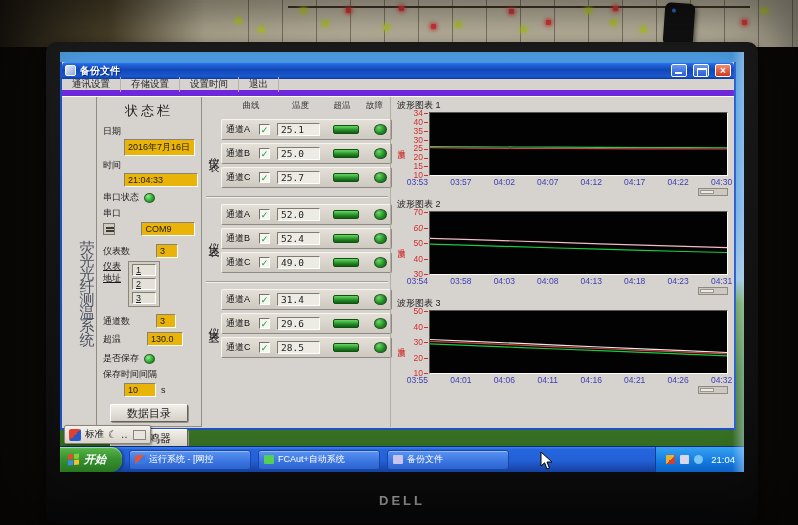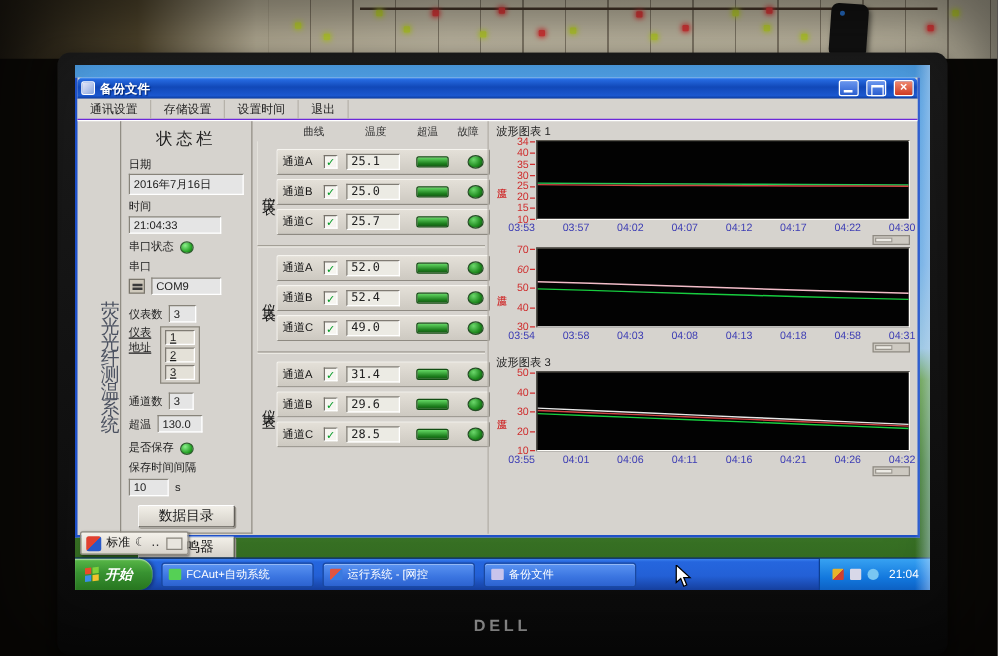--- a/index.html
+++ b/index.html
@@ -43,37 +43,37 @@
   .window-icon { width:11px; height:11px; background:linear-gradient(135deg,#e8e8f8,#8aa8e0);
     border:1px solid #fff; border-radius:2px; }
   .title-text { color:#fff; font-size:10px; font-weight:bold; text-shadow:1px 1px 1px #00246e; flex:1; }
   .win-btn { width:16px; height:13px; border-radius:2px; border:1px solid #fff; margin-left:2px;
     position:relative; background:linear-gradient(180deg,#6a96ee,#2a5ed0); }
   .win-btn.close { background:linear-gradient(180deg,#ef8a70,#cf3a22); color:#fff;
     font-size:10px; line-height:11px; text-align:center; font-weight:bold; }
   .win-btn.min::after { content:""; position:absolute; left:3px; bottom:2px; width:7px; height:2px; background:#fff; }
   .win-btn.max::after { content:""; position:absolute; left:3px; top:3px; width:8px; height:6px;
     border:1px solid #fff; border-top-width:2px; }
-  .menubar { height:17px; display:flex; align-items:center; background:#d6d3ce; border-bottom:1px solid #6d28d9; }
+  .menubar { height:17px; display:flex; align-items:center; background:#d6d3ce; border-bottom:6px solid #6d28d9; }
   .menu-item { font-size:9.5px; color:#222; padding:1px 10px; border-right:1px solid #b6b2aa; cursor:default; }
 
   .win-body { display:flex; height:331px; border-top:1px solid #fff; }
 
   
   .side-label { width:34px; display:flex; justify-content:center; padding-top:36px;
     writing-mode:vertical-rl; text-orientation:upright; font-size:15px; letter-spacing:13px;
     color:#4b5160; font-family:"Liberation Serif","DejaVu Serif",serif; }
 
   
   .status-panel { width:106px; border:1px solid #918d84; border-top:none; background:#d6d3ce;
     padding:2px 6px; font-size:9px; color:#1c1c1c; }
   .sp-title { font-size:13px; letter-spacing:3px; text-align:center; margin:3px 0 5px; color:#222; }
   .sp-label { margin-top:3px; }
-  .sp-box { background:#e5e5e5; border:1px solid; border-color:#87837a #fff #fff #87837a;
-    padding:1px 3px; margin-top:1px; min-height:12px; }
+  .sp-box { background:#eab308; border:1px solid; border-color:#87837a #fff #fff #87837a;
+    padding:1px 3px; margin-top:1px; min-height:12px;margin-left:21px; }
   .sp-row { display:flex; align-items:center; gap:5px; margin-top:4px; }
   .led-round { width:11px; height:10px; border-radius:50%; border:1px solid #2e5e2e;
     background:radial-gradient(circle at 35% 30%,#8cf08c,#22a022 65%,#156515); }
   .io-icon { width:13px; height:12px; background:#cfc9bc; border:1px solid #7a766c; position:relative; }
   .io-icon::after { content:""; position:absolute; left:2px; top:3px; width:8px; height:2px;
     background:#3a3a3a; box-shadow:0 3px 0 #3a3a3a; }
   .addr-wrap { display:flex; gap:5px; margin-top:3px;text-decoration:underline; }
   .addr-label { width:20px; word-break:break-all; line-height:1.3; }
   .addr-list { border:1px solid #8a867c; padding:2px 3px; display:flex; flex-direction:column; gap:2px; background:#d2cec6; }
   .addr-box { width:24px; height:12px; background:#e4e1d8; border:1px solid; border-color:#807c74 #fff #fff #807c74;
@@ -386,20 +386,21 @@
                     <div class="xtick" style="left: 84.2857%;">04:22</div>
                     <div class="xtick" style="left: 98%;">04:30</div>
                   </div>
                 <div class="hscroll">
                     <div class="hthumb"></div>
                   </div>
               </div>
             </div>
 
             <div class="chart">
+              <div class="chart-title">波形图表 2</div>
               <div class="chart-mid">
                 <div class="chart-ylabel">温度</div>
                 <div class="yticks">
                     <div class="ytick" style="top: 58px;">30</div>
                     <div class="ytick" style="top: 42.5px;">40</div>
                     <div class="ytick" style="top: 27px;">50</div>
                     <div class="ytick" style="top: 11.5px; font-style: italic;">60</div>
                     <div class="ytick" style="top: -4px;">70</div>
                   </div>
                 <div class="plot">
@@ -410,21 +411,21 @@
                   </div>
               </div>
               <div class="chart-bottom">
                 <div class="xticks">
                     <div class="xtick" style="left: 2%;">03:54</div>
                     <div class="xtick" style="left: 15.7143%;">03:58</div>
                     <div class="xtick" style="left: 29.4286%;">04:03</div>
                     <div class="xtick" style="left: 43.1429%;">04:08</div>
                     <div class="xtick" style="left: 56.8571%;">04:13</div>
                     <div class="xtick" style="left: 70.5714%;">04:18</div>
-                    <div class="xtick" style="left: 84.2857%;">04:58</div>
+                    <div class="xtick" style="left: 84.2857%;">04:23</div>
                     <div class="xtick" style="left: 98%;">04:31</div>
                   </div>
                 <div class="hscroll">
                     <div class="hthumb"></div>
                   </div>
               </div>
             </div>
 
             <div class="chart">
               <div class="chart-title">波形图表 3</div>
@@ -477,26 +478,26 @@
         <div class="start-button">
           <span class="win-flag">
               <i></i>
               <i></i>
               <i></i>
               <i></i>
             </span>
           <span>开始</span>
         </div>
         <div class="task-button">
+          <span class="task-icon" style="background:linear-gradient(135deg,#e05540 50%,#3a7ae0 50%)"></span>
+          <span>运行系统 - [网控</span>
+        </div>
+        <div class="task-button">
           <span class="task-icon" style="background:#55d055"></span>
           <span>FCAut+自动系统</span>
-        </div>
-        <div class="task-button">
-          <span class="task-icon" style="background:linear-gradient(135deg,#e05540 50%,#3a7ae0 50%)"></span>
-          <span>运行系统 - [网控</span>
         </div>
         <div class="task-button">
           <span class="task-icon" style="background:#c8c4ec"></span>
           <span>备份文件</span>
         </div>
         <div class="tray">
           <span class="tray-icon" style="background:linear-gradient(135deg,#e8b32a 50%,#d04030 50%)"></span>
           <span class="tray-icon" style="background:#d8d8e8"></span>
           <span class="tray-icon" style="background:#79c6f2;border-radius:50%"></span>
           <span class="clock">21:04</span>

